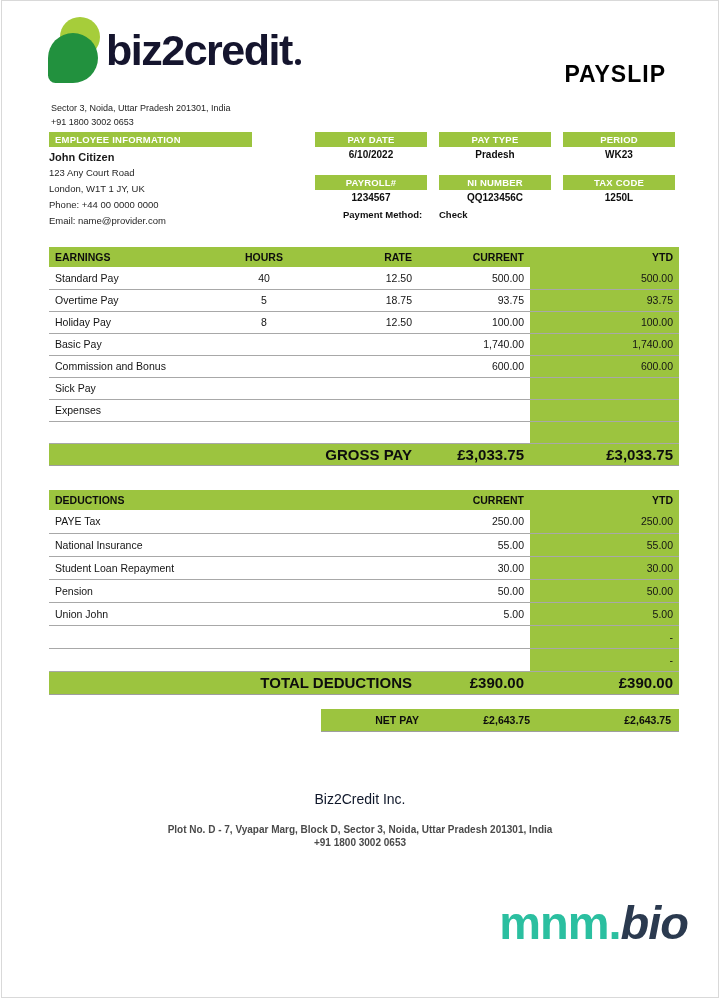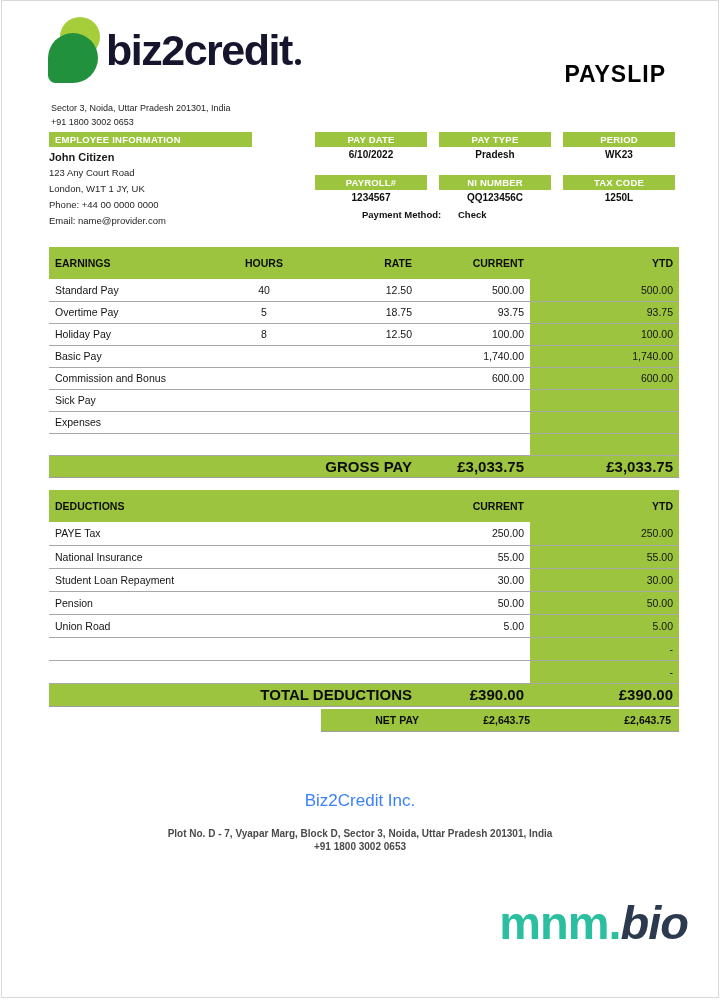--- a/index.html
+++ b/index.html
@@ -29,48 +29,48 @@
     font-size:9.5px; height:15px; line-height:15px; letter-spacing:0.2px; }
   .emp-block { position:absolute; top:131px; left:47px; width:203px; }
   .emp-block .green-bar { padding-left:6px; }
   .emp-name { font-size:11px; font-weight:700; margin-top:3px; line-height:15px; }
   .emp-line { font-size:9.5px; line-height:16px; color:#1f1f1f; }
   .pay-grid { position:absolute; top:131px; left:313px; width:352px;
     display:grid; grid-template-columns:112px 112px 112px; column-gap:8px; row-gap:1px;gap:12px; }
   .pay-field .green-bar { text-align:center; }
   .pay-field .pay-value { text-align:center; font-size:10px; font-weight:700;
     height:16px; line-height:16px; color:#0e0e0e; }
-  .payment-method { position:absolute; top:208px; left:332px; width:352px;
+  .payment-method { position:absolute; top:208px; left:313px; width:352px;
     font-size:9.5px; font-weight:700; color:#111;padding-left:28px; }
   .payment-method .pm-value { position:absolute; left:124px; top:0; }
   
   table.sheet { position:absolute; left:47px; width:630px; border-collapse:collapse; table-layout:fixed; }
   table.sheet th { background:var(--accent-green,#9cc43f); color:#0d0d0d; font-size:10.5px;
-    font-weight:700; height:32px; padding:0 6px; }
+    font-weight:700; height:20px; padding:0 6px; }
   table.sheet td { font-size:10.5px; height:22px; padding:0 6px;
     border-bottom:1px solid #a8a8a8; color:#141414; white-space:nowrap; overflow:hidden; }
   #earnings-table { top:246px; }
   #deductions-table { top:489px; }
   #deductions-table td { height:23px; }
   .c-label { text-align:left; }
   .c-center { text-align:center; }
   .c-right { text-align:right; }
   td.col-ytd, th.col-ytd { background:var(--accent-green,#9cc43f); }
   tr.total-row td { background:var(--accent-green,#9cc43f); font-weight:700;
     border-bottom:1.5px solid #9e9e9e; font-size:15px; color:#0d0d0d; }
   
   .netpay-bar { position:absolute; top:708px; left:319px; width:358px; height:23px;
     background:var(--accent-green,#9cc43f); display:flex; align-items:center;
     font-size:10.5px; font-weight:700; color:#0d0d0d; border-bottom:1.5px solid #9e9e9e;justify-content:center; }
   .netpay-bar .np-label { flex:0 0 98px; text-align:right; }
   .netpay-bar .np-current { flex:0 0 111px; text-align:right; }
   .netpay-bar .np-ytd { flex:1; text-align:right; padding-right:8px; }
   
   .footer { position:absolute; top:790px; left:0; width:100%; text-align:center; }
-  .footer-company { font-size:17px; color:#3b82f6; }
+  .footer-company { font-size:14px; color:#0f172a; }
   .footer-address { margin-top:16px; font-size:10px; font-weight:700; color:#4a4a4a; line-height:13px; }
   .watermark { position:absolute; top:896px; right:30px; font-size:47px;
     font-weight:700; letter-spacing:-1px; line-height:52px; }
   .wm-1 { color:var(--wm-teal,#2bbfa0); }
   .wm-2 { color:var(--wm-navy,#2b3a4f); font-style:italic; }
 </style>
 </head>
 <body>
 
 <div class="page">
@@ -240,21 +240,21 @@
           <td class="c-label">Student Loan Repayment</td>
           <td class="c-right">30.00</td>
           <td class="c-right col-ytd">30.00</td>
         </tr>
         <tr>
           <td class="c-label">Pension</td>
           <td class="c-right">50.00</td>
           <td class="c-right col-ytd">50.00</td>
         </tr>
         <tr>
-          <td class="c-label">Union Road</td>
+          <td class="c-label">Union John</td>
           <td class="c-right">5.00</td>
           <td class="c-right col-ytd">5.00</td>
         </tr>
         <tr>
           <td class="c-label"></td>
           <td class="c-right"></td>
           <td class="c-right col-ytd">-</td>
         </tr>
         <tr>
           <td class="c-label"></td>

